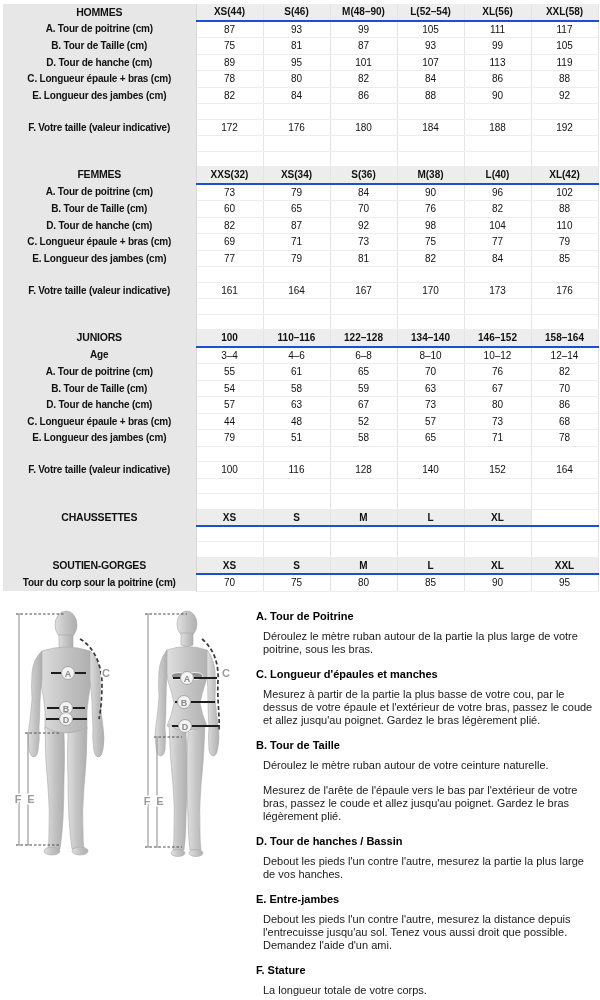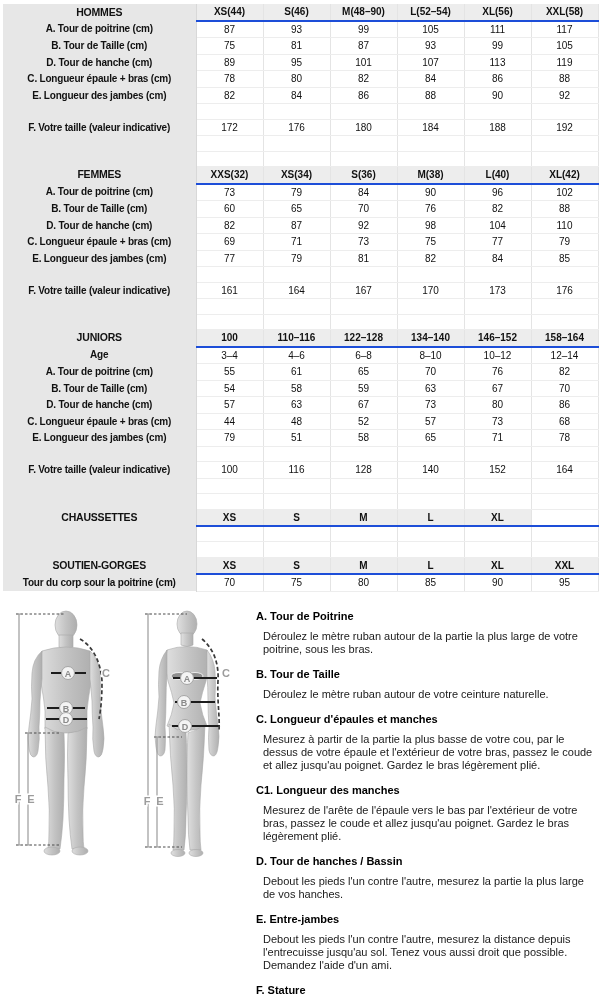--- a/index.html
+++ b/index.html
@@ -488,29 +488,28 @@
         <text class="side-letter" x="28" y="196">E</text>
       </svg>
     </div>
 
     <div class="instructions">
         <div class="instr">
           <h3>A. Tour de Poitrine</h3>
           <p>Déroulez le mètre ruban autour de la partie la plus large de votre poitrine, sous les bras.</p>
         </div>
         <div class="instr">
+          <h3>C. Longueur d'épaules et manches</h3>
+          <p>Mesurez à partir de la partie la plus basse de votre cou, par le dessus de votre épaule et l'extérieur de votre bras, passez le coude et allez jusqu'au poignet. Gardez le bras légèrement plié.</p>
+        </div>
+        <div class="instr">
           <h3>B. Tour de Taille</h3>
           <p>Déroulez le mètre ruban autour de votre ceinture naturelle.</p>
         </div>
         <div class="instr">
-          <h3>C. Longueur d'épaules et manches</h3>
-          <p>Mesurez à partir de la partie la plus basse de votre cou, par le dessus de votre épaule et l'extérieur de votre bras, passez le coude et allez jusqu'au poignet. Gardez le bras légèrement plié.</p>
-        </div>
-        <div class="instr">
-          <h3>C1. Longueur des manches</h3>
           <p>Mesurez de l'arête de l'épaule vers le bas par l'extérieur de votre bras, passez le coude et allez jusqu'au poignet. Gardez le bras légèrement plié.</p>
         </div>
         <div class="instr">
           <h3>D. Tour de hanches / Bassin</h3>
           <p>Debout les pieds l'un contre l'autre, mesurez la partie la plus large de vos hanches.</p>
         </div>
         <div class="instr">
           <h3>E. Entre-jambes</h3>
           <p>Debout les pieds l'un contre l'autre, mesurez la distance depuis l'entrecuisse jusqu'au sol. Tenez vous aussi droit que possible. Demandez l'aide d'un ami.</p>
         </div>

